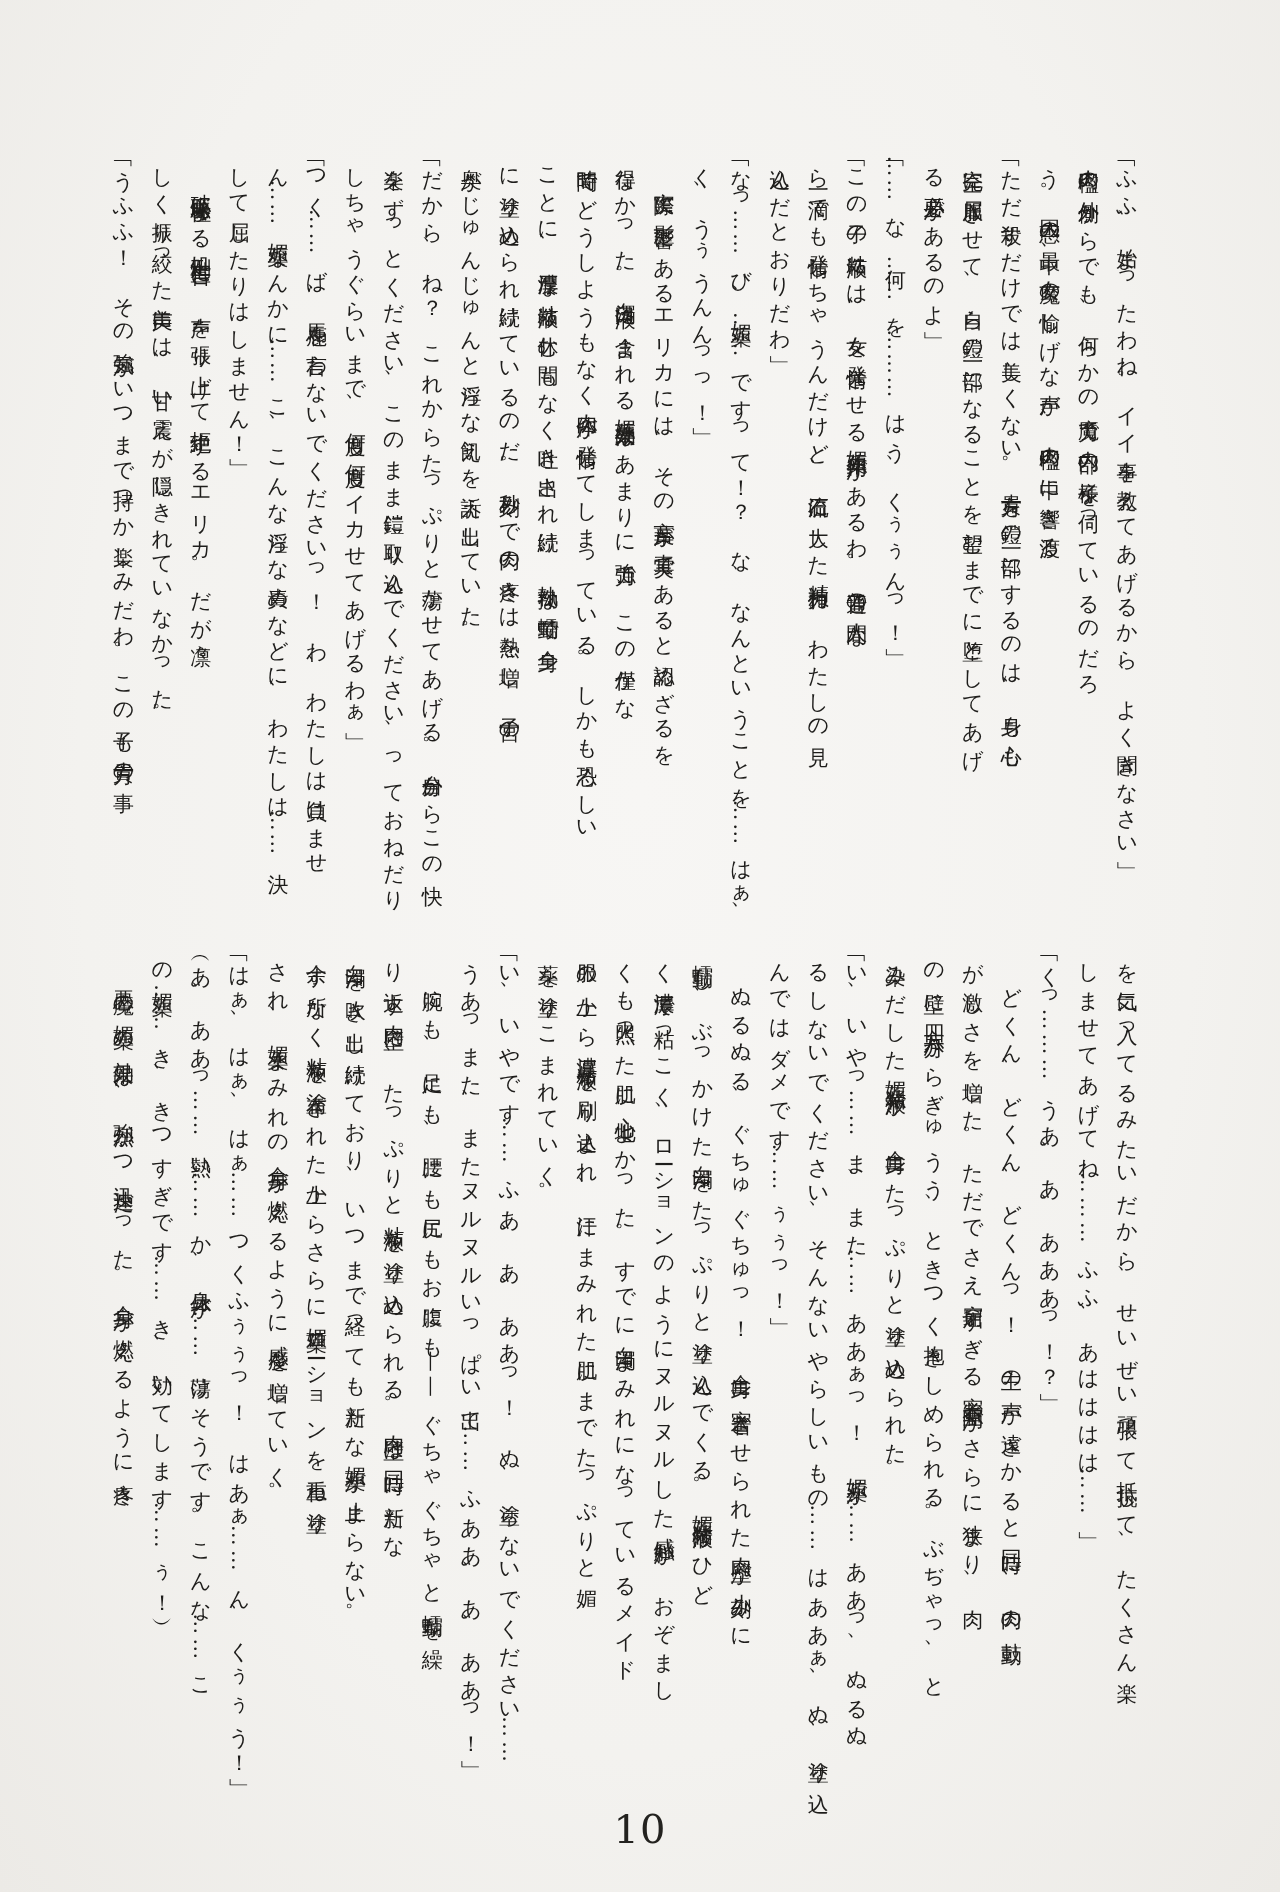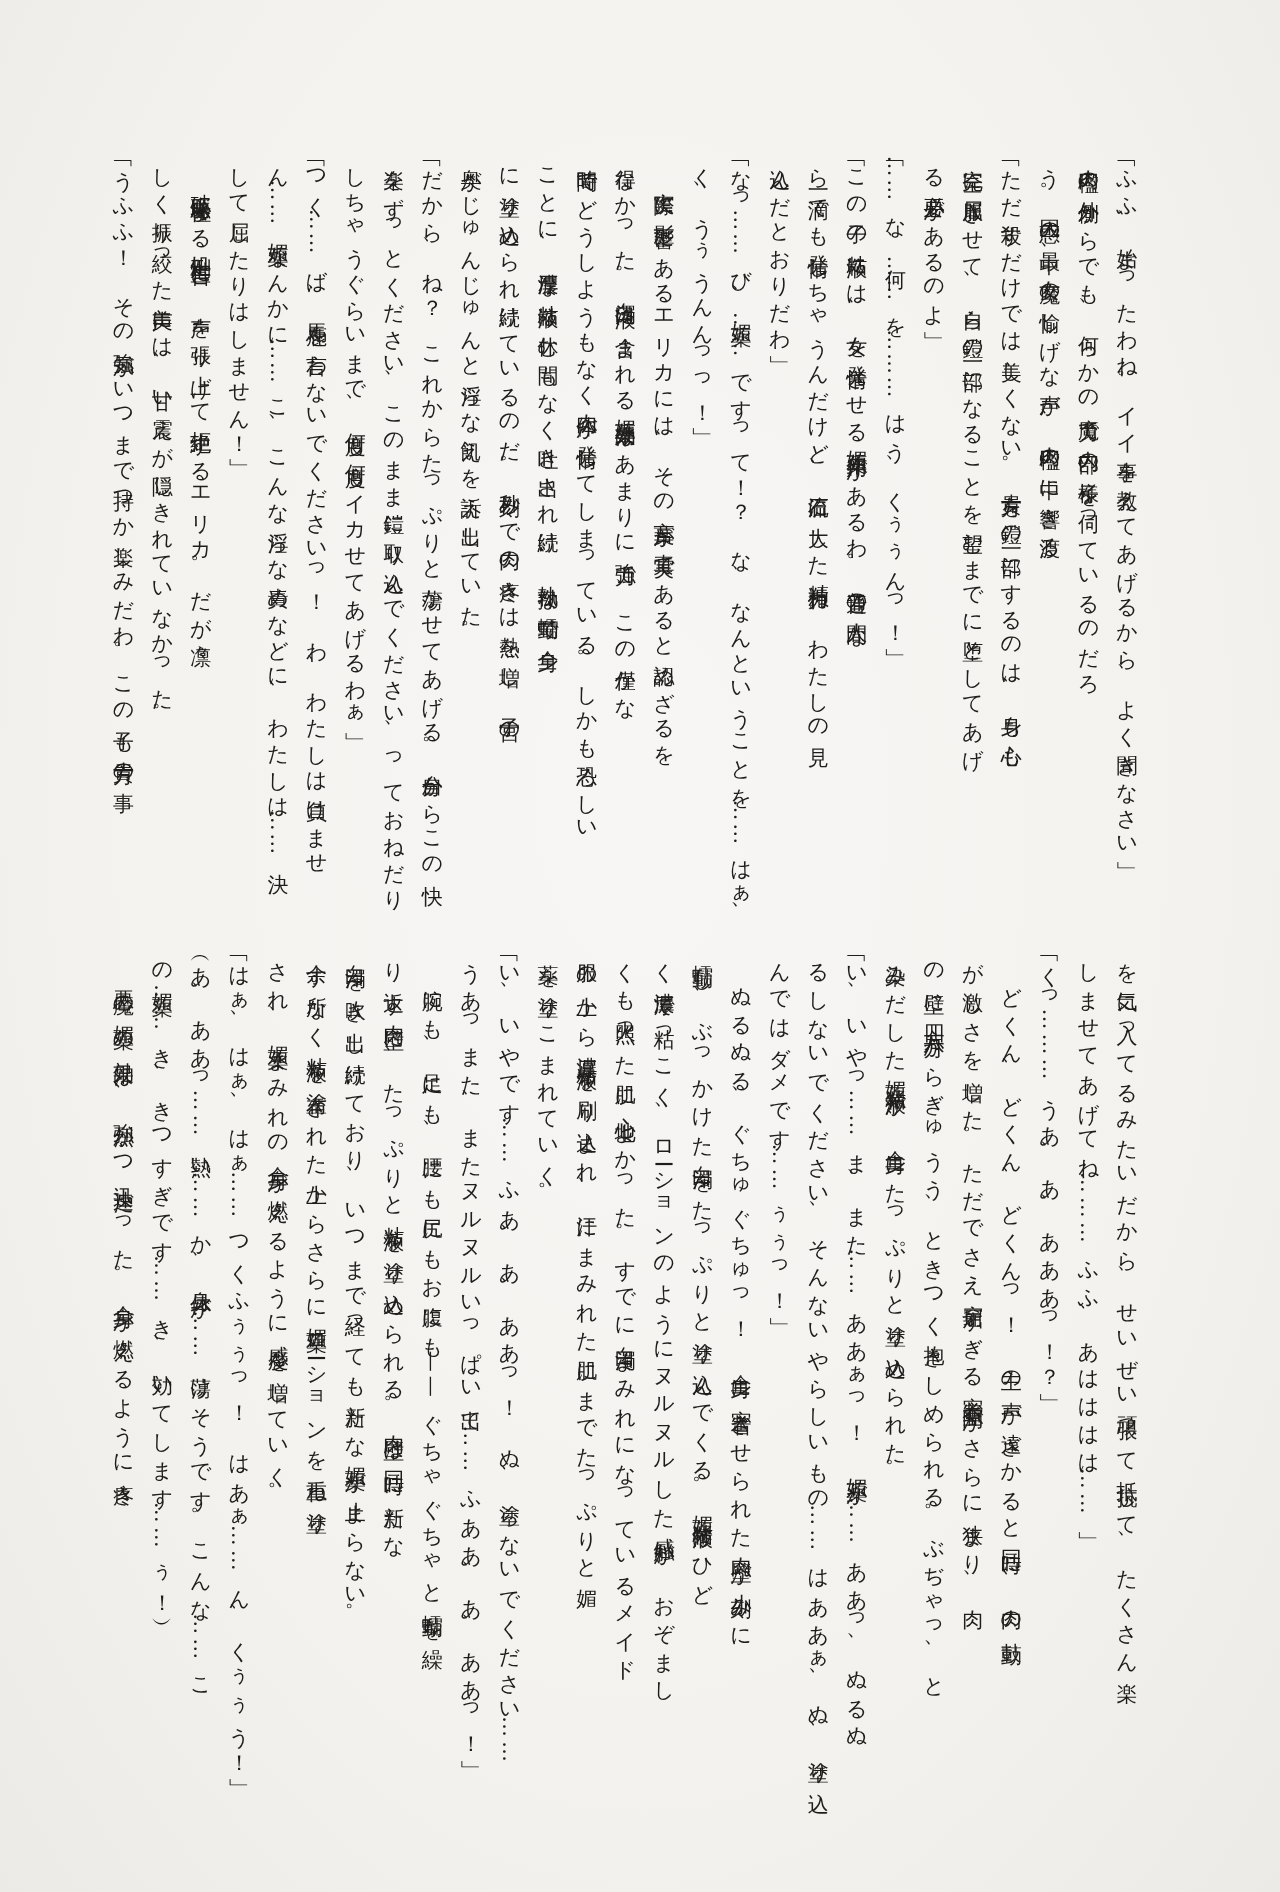--- a/index.html
+++ b/index.html
@@ -113,13 +113,14 @@
       <div class="col">り返す肉壁に、たっぷりと粘液を塗り込められる。肉壁は同時に新たな</div>
       <div class="col">白濁を吹き出し続けており、いつまで経っても新たな媚薬が止まらない。</div>
       <div class="col">余す所なく粘液を塗布された上からさらに媚薬ローションを重ね塗り</div>
       <div class="col">され、媚薬まみれの全身が燃えるように感度を増していく。</div>
       <div class="col">「はぁ、はぁ、はぁ……つくふぅぅっ！　はあぁ……ん、くぅぅう！」</div>
       <div class="col">（あ、ああっ……熱い……か、身体が……蕩けそうです。こんな……こ</div>
       <div class="col">の媚薬……き、きつすぎです……き、効いてします……ぅ！）</div>
       <div class="col">　悪魔の媚薬の効果は、強烈かつ迅速だった。全身が燃えるように疼き</div>
     </div>
 
+  <div class="pagenum">10</div>
 </div>
 
 </body></html>

